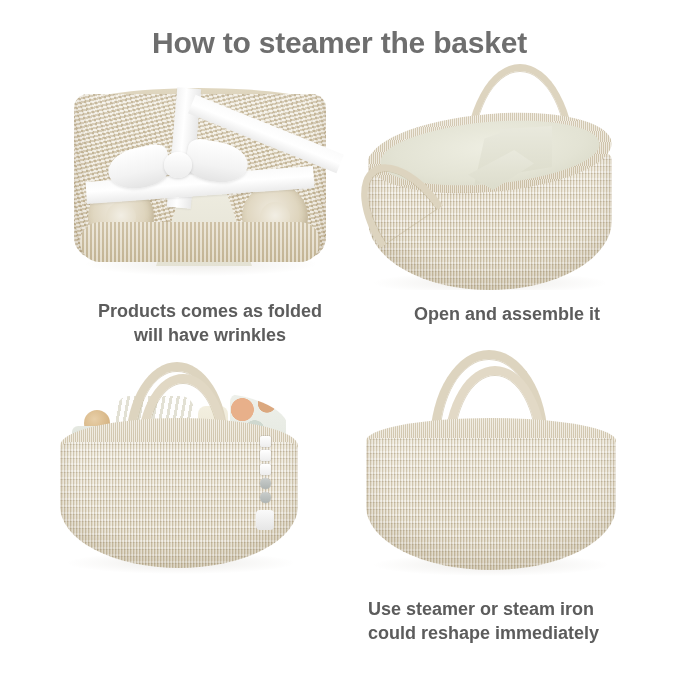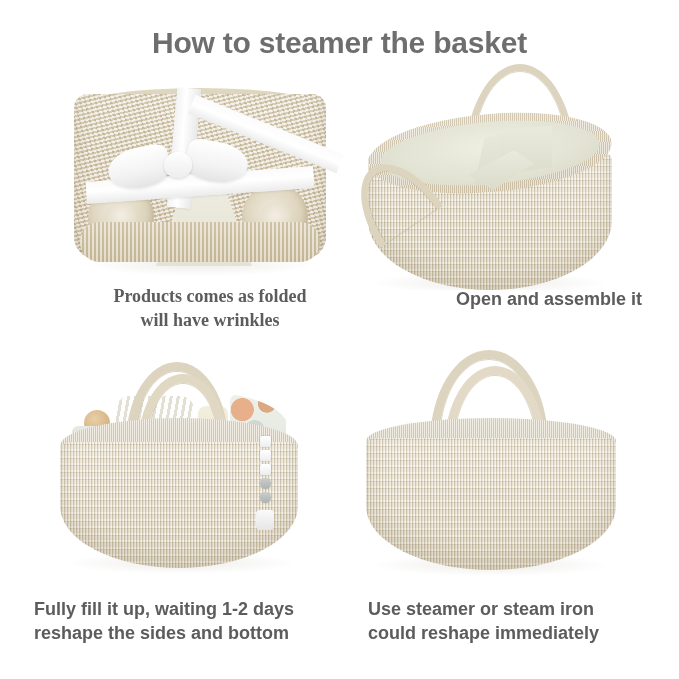--- a/index.html
+++ b/index.html
@@ -53,22 +53,22 @@
 
   
   .caption {
     position: absolute;
     font-size: 18px;
     font-weight: bold;
     color: #5c5c5c;
     line-height: 1.32;
     white-space: pre-line;
   }
-  .cap-tl { left: 60px;  top: 285px; width: 300px; text-align: center; font-family: Liberation Serif, serif; }
-  .cap-tr { left: 372px; top: 288px; width: 270px; text-align: right; }
+  .cap-tl { left: 60px;  top: 300px; width: 300px; text-align: center; }
+  .cap-tr { left: 372px; top: 303px; width: 270px; text-align: center; }
   .cap-bl { left: 34px;  top: 598px; width: 330px; text-align: left; }
   .cap-br { left: 368px; top: 598px; width: 300px; text-align: left; }
 
   
   .rope-body {
     position: absolute;
     background:
       repeating-linear-gradient(90deg,
         rgba(255,255,255,0.55) 0px,
         rgba(255,255,255,0.55) 1px,
@@ -494,22 +494,20 @@
       <div class="clip-strand">
         <div class="bead" style="top:0px;"></div>
         <div class="bead" style="top:14px;"></div>
         <div class="bead" style="top:28px;"></div>
         <div class="bead round" style="top:42px;"></div>
         <div class="bead round" style="top:56px;"></div>
         <div class="clip-tip"></div>
       </div>
     </div>
   </div>
-  <div class="caption cap-bl">Fully fill it up, waiting 1-2 days
-reshape the sides and bottom</div>
 
   <div class="cell cell-br">
     <div class="photo">
       <div class="shadow-ellipse" style="left:22px; top:212px; width:234px; height:22px;"></div>
       <div class="rope-handle br-handle-back"></div>
       <div class="rope-handle br-handle-front"></div>
       <div class="br-inner"></div>
       <div class="br-div-a"></div>
       <div class="br-div-b"></div>
       <div class="br-rim"></div>

